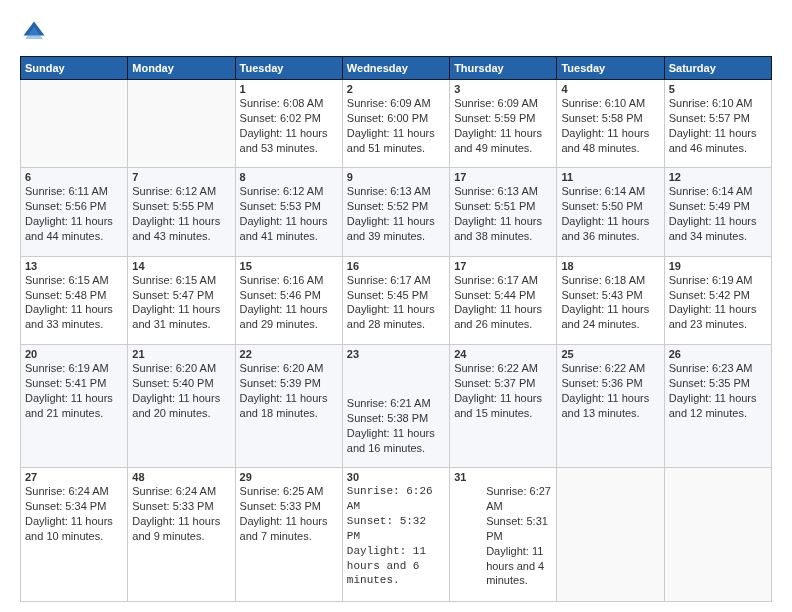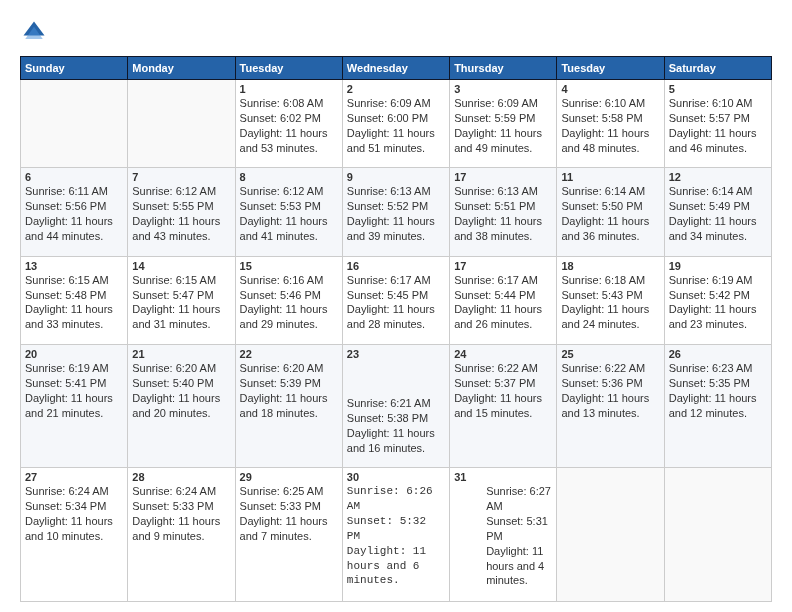--- a/index.html
+++ b/index.html
@@ -305,21 +305,21 @@
           </td>
         </tr>
         <tr>
           <td>
             <span class="day-num">27</span>
             <div class="day-info" style="white-space: pre-line;">Sunrise: 6:24 AM
 Sunset: 5:34 PM
 Daylight: 11 hours and 10 minutes.</div>
           </td>
           <td>
-            <span class="day-num">28</span>
+            <span class="day-num">48</span>
             <div class="day-info" style="white-space: pre-line;">Sunrise: 6:24 AM
 Sunset: 5:33 PM
 Daylight: 11 hours and 9 minutes.</div>
           </td>
           <td>
             <span class="day-num">29</span>
             <div class="day-info" style="white-space: pre-line;">Sunrise: 6:25 AM
 Sunset: 5:33 PM
 Daylight: 11 hours and 7 minutes.</div>
           </td>

